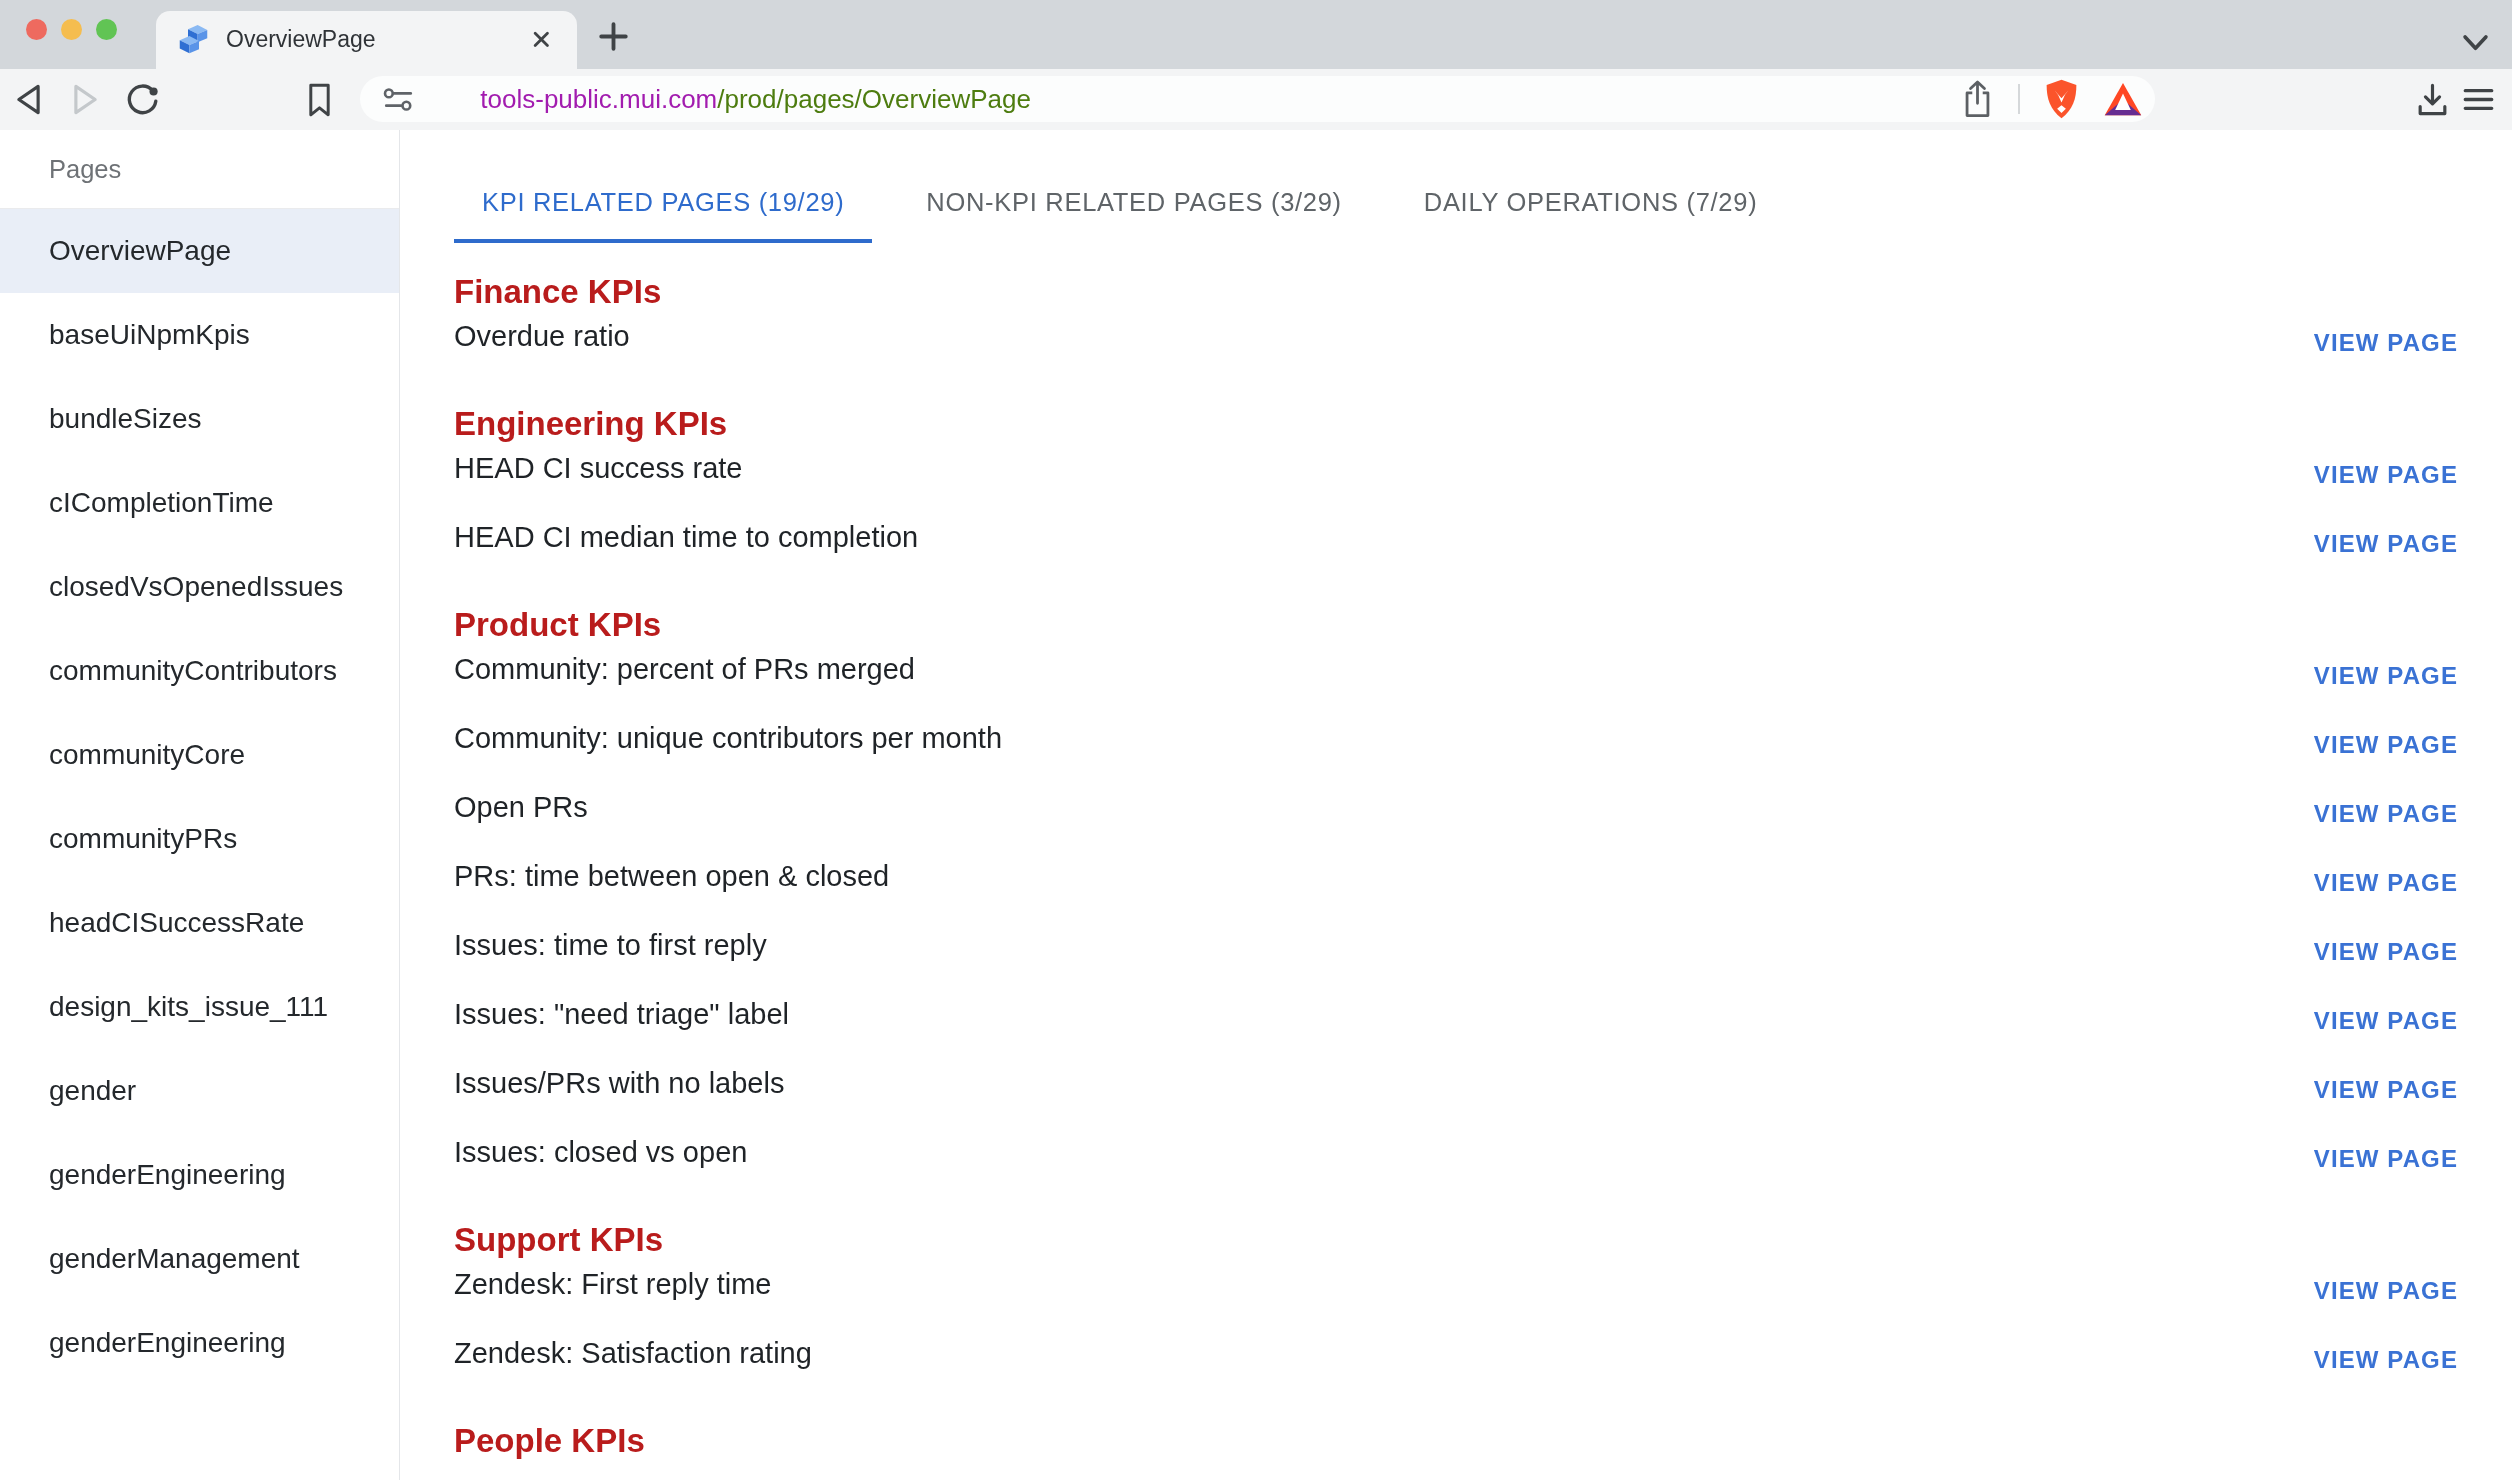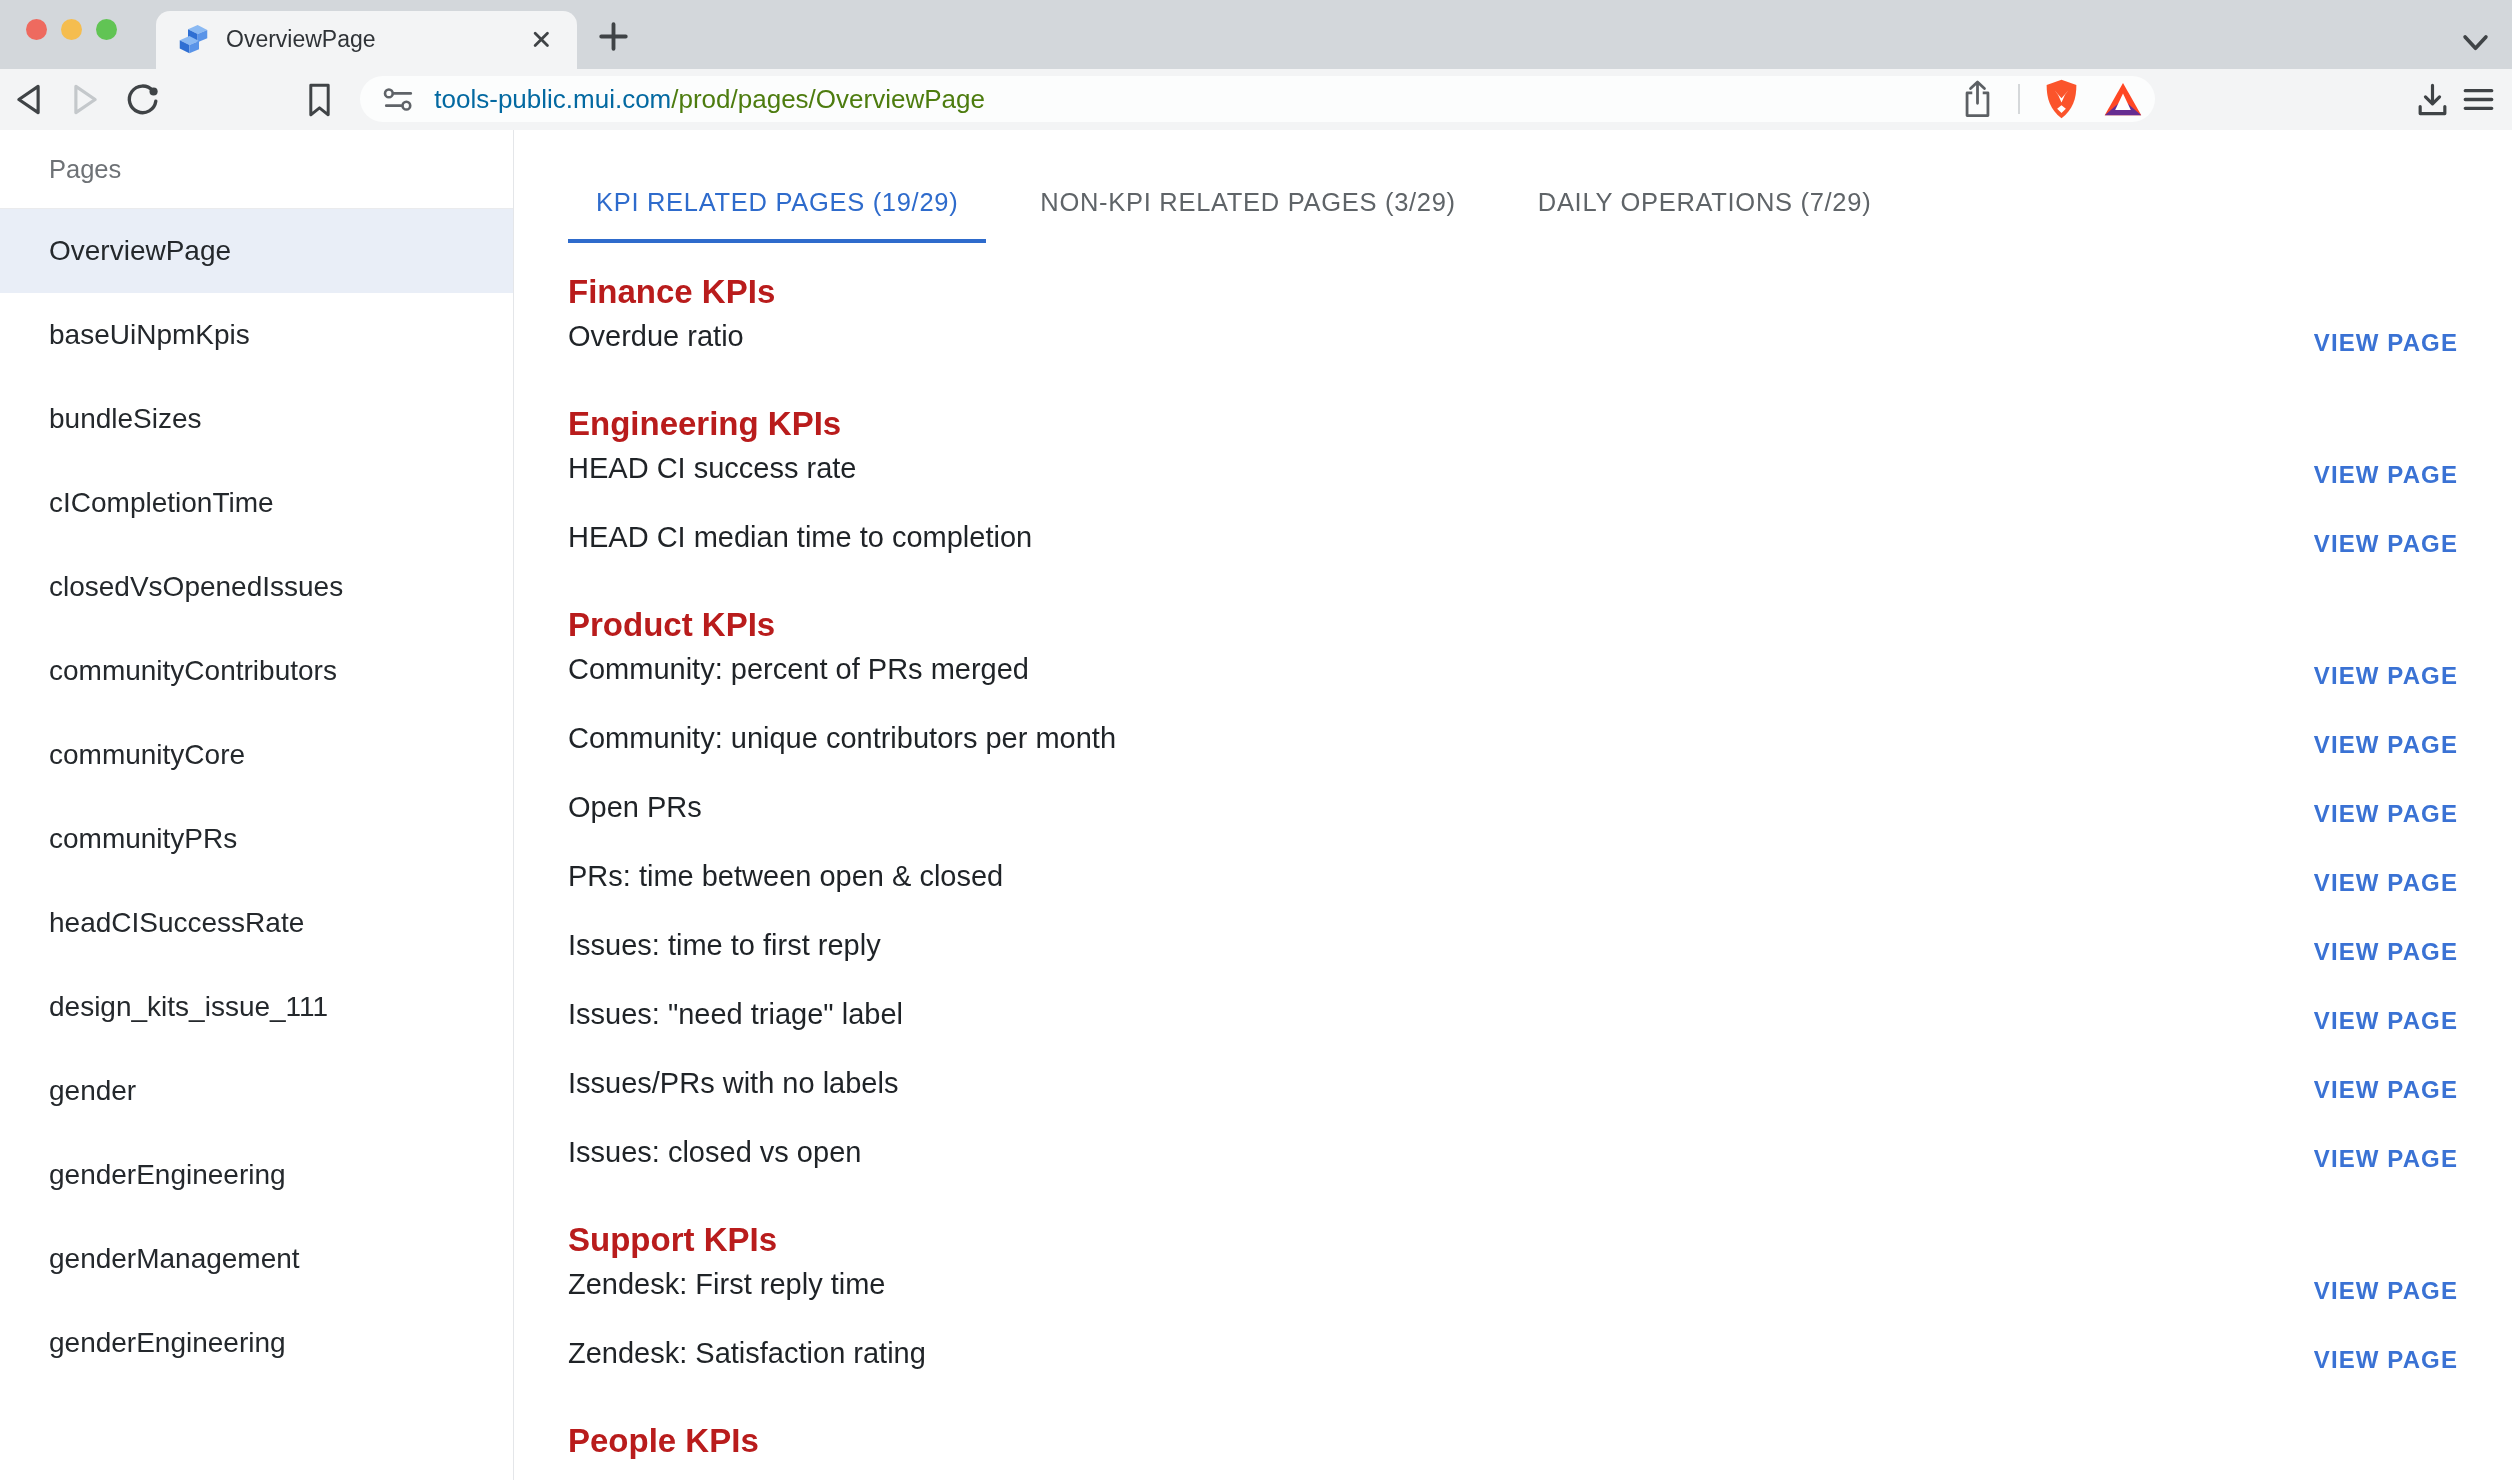--- a/index.html
+++ b/index.html
@@ -24,28 +24,28 @@
 
   .toolbar { position:absolute; top:69px; left:0; width:2512px; height:62px; background:#f3f4f5;
              border-bottom:1.8px solid #d9dcdf; }
   .tb-icon { position:absolute; top:10.5px; width:40px; height:40px; display:flex; align-items:center; justify-content:center; }
   .tb-back { left:8.8px; } .tb-fwd { left:65px; } .tb-reload { left:122px; } .tb-bookmark { left:299px; }
   .tb-download { left:2412px; } .tb-menu { left:2458px; }
 
   .urlbar { position:absolute; left:360px; top:7px; width:1795px; height:46px; background:#fcfdfd;
             border-radius:23px; display:flex; align-items:center; padding:0 12.3px 0 19.3px; }
   .url-text { font-size:26px; margin-left:16px; white-space:nowrap; flex:1 1 auto; }
-  .url-domain { color:#0369a1; } .url-path { color:#4d7c0f; }
+  .url-domain { color:#a21caf;margin-left:46px; } .url-path { color:#4d7c0f; }
   .urlbar-right { display:flex; align-items:center; gap:23px; margin-left:auto; }
   .url-divider { width:1.8px; height:30px; background:#d5d8da; }
 
   
   .app { position:absolute; top:130px; left:0; width:2512px; height:1350px; display:flex; background:#fff; }
 
-  .sidebar { width:514px; flex:0 0 auto; border-right:1.8px solid #e4e6e9; }
+  .sidebar { width:400px; flex:0 0 auto; border-right:1.8px solid #e4e6e9; }
   .sidebar-header { height:79px; display:flex; align-items:center; padding-left:49px;
                     font-size:25.5px; color:#6e7276; border-bottom:1.8px solid #eaebed; }
   .side-item { height:84px; display:flex; align-items:center; padding-left:49px;
                font-size:28px; color:#24282c; cursor:pointer; white-space:nowrap; }
   .side-item.selected { background:#e9eef7; }
 
   .content { flex:1 1 auto; padding:0 54px; }
   .tabs { display:flex; margin-top:32px; height:81px;gap:26px; }
   .mtab { display:flex; align-items:center; padding:0 28px; font-size:25.5px; font-weight:500;
           letter-spacing:0.7px; color:#5f6468; position:relative; cursor:pointer; white-space:nowrap; }

